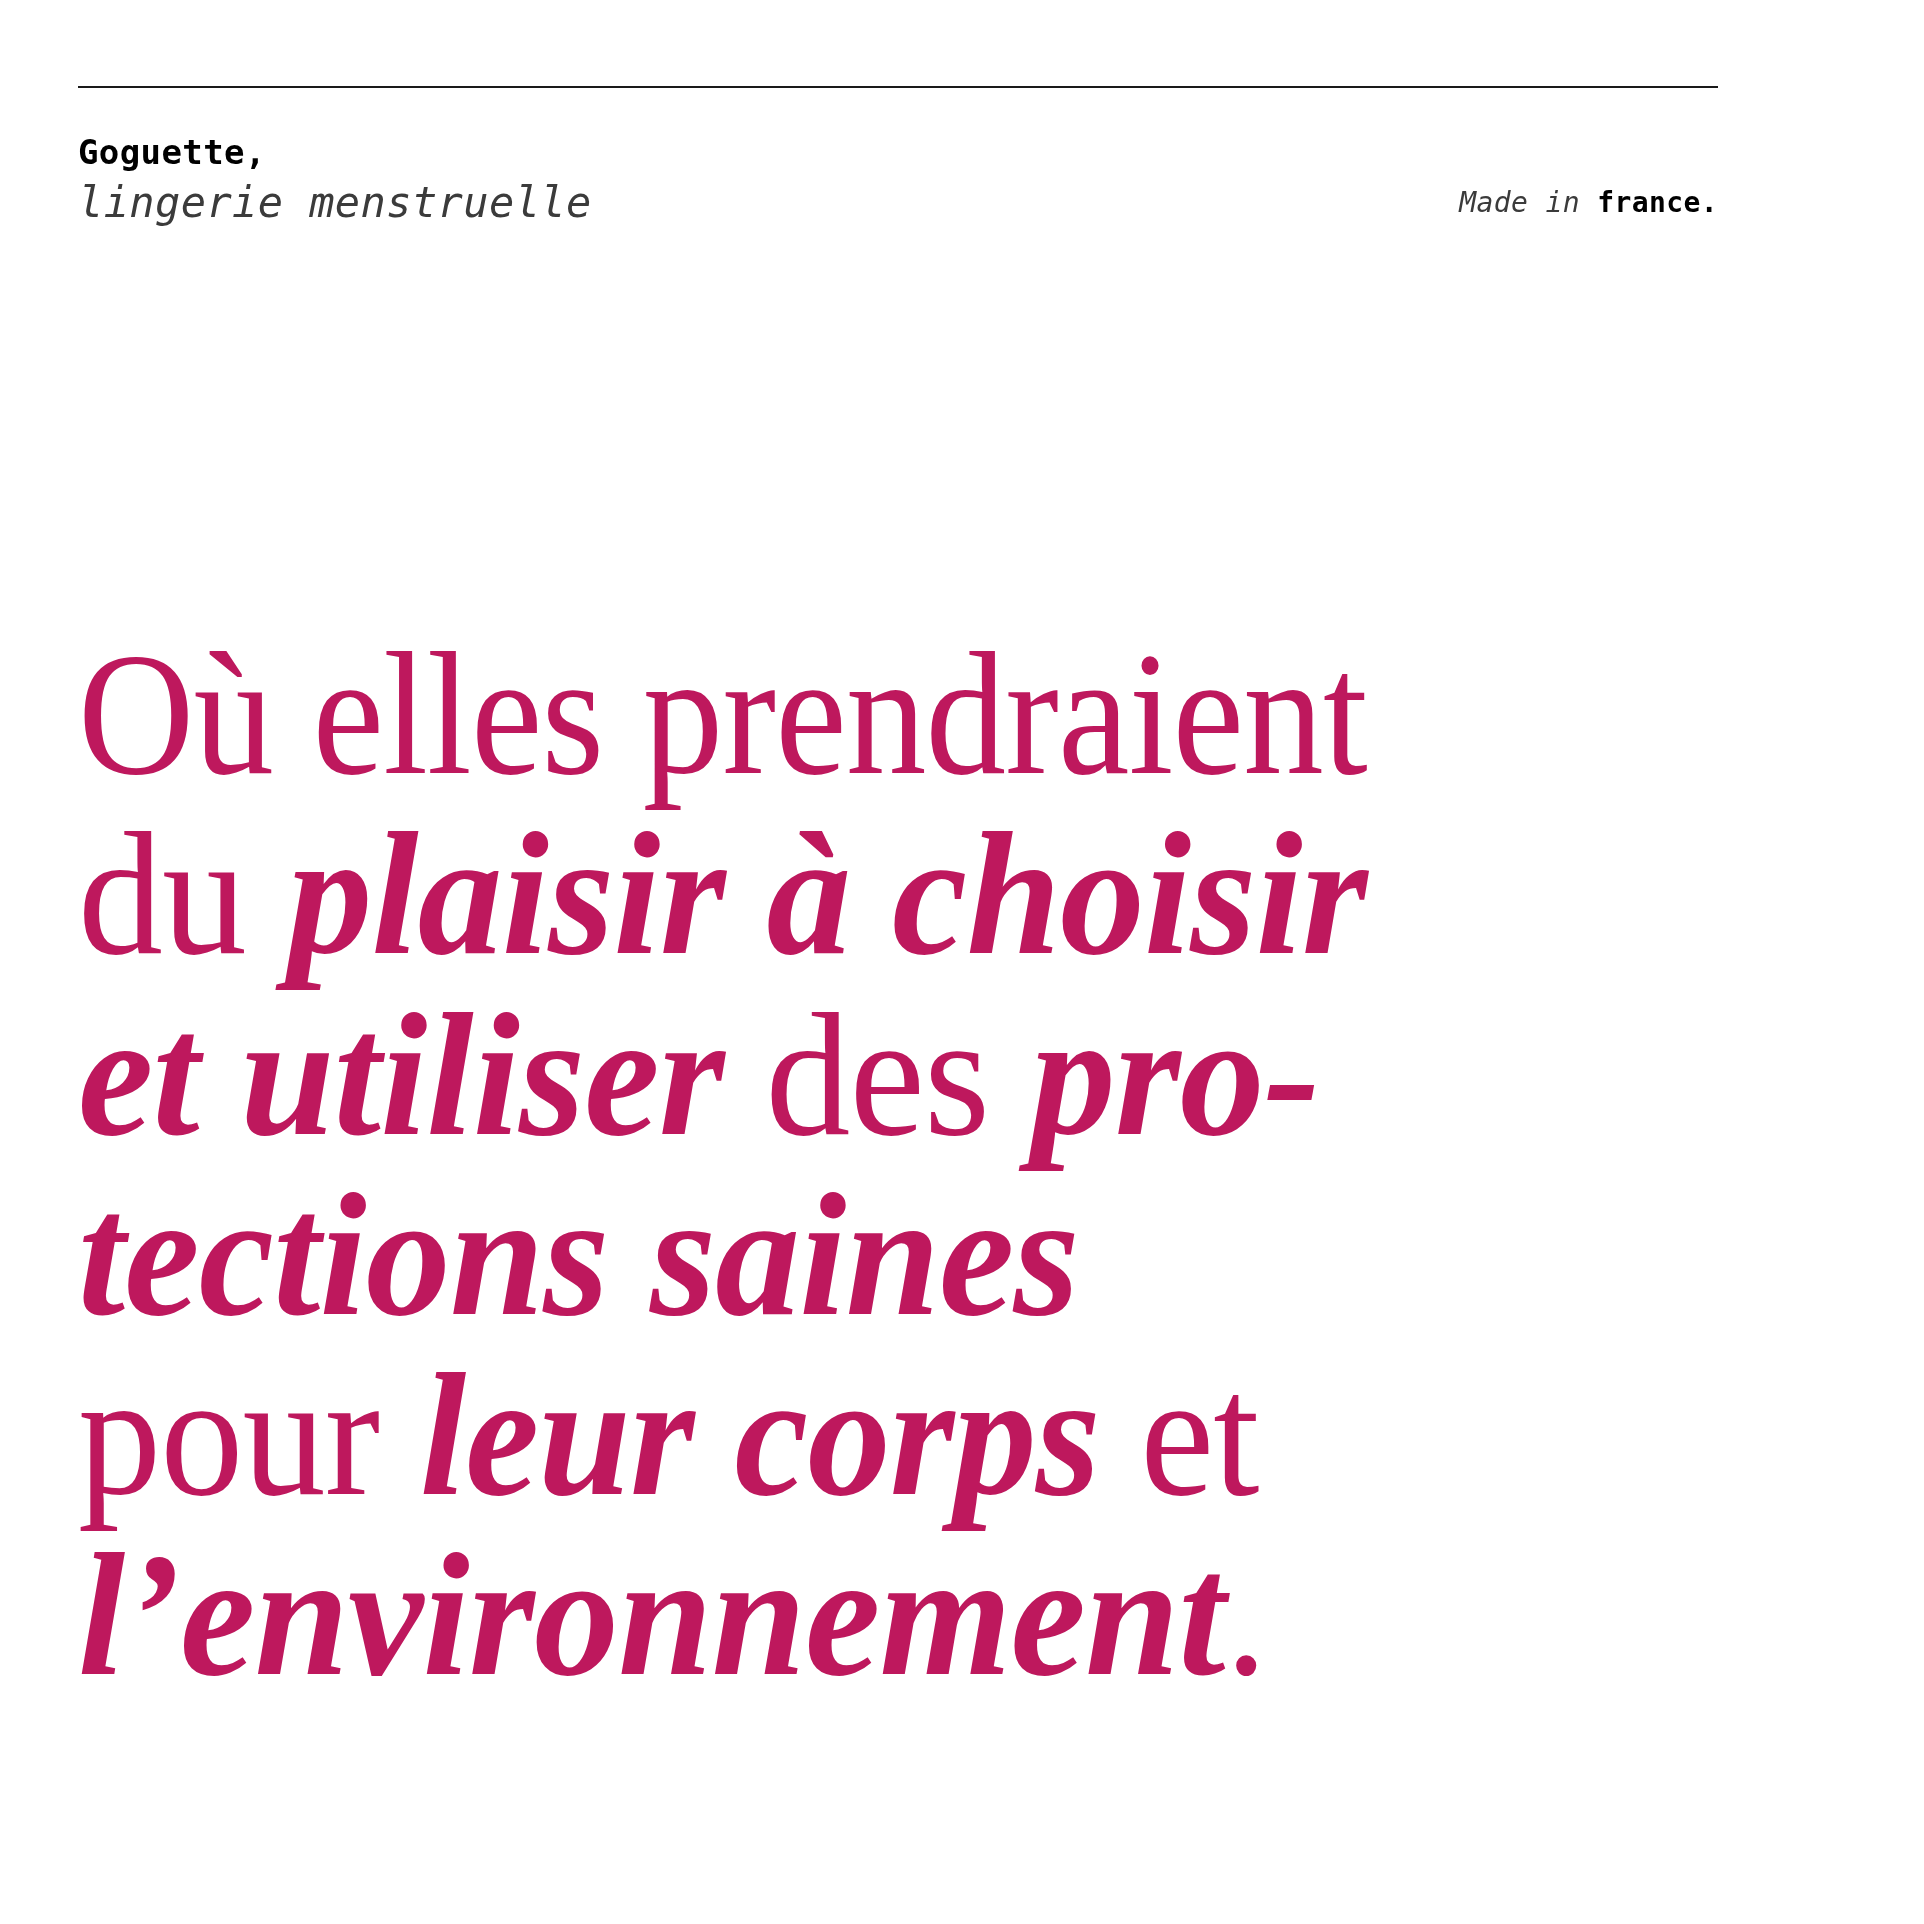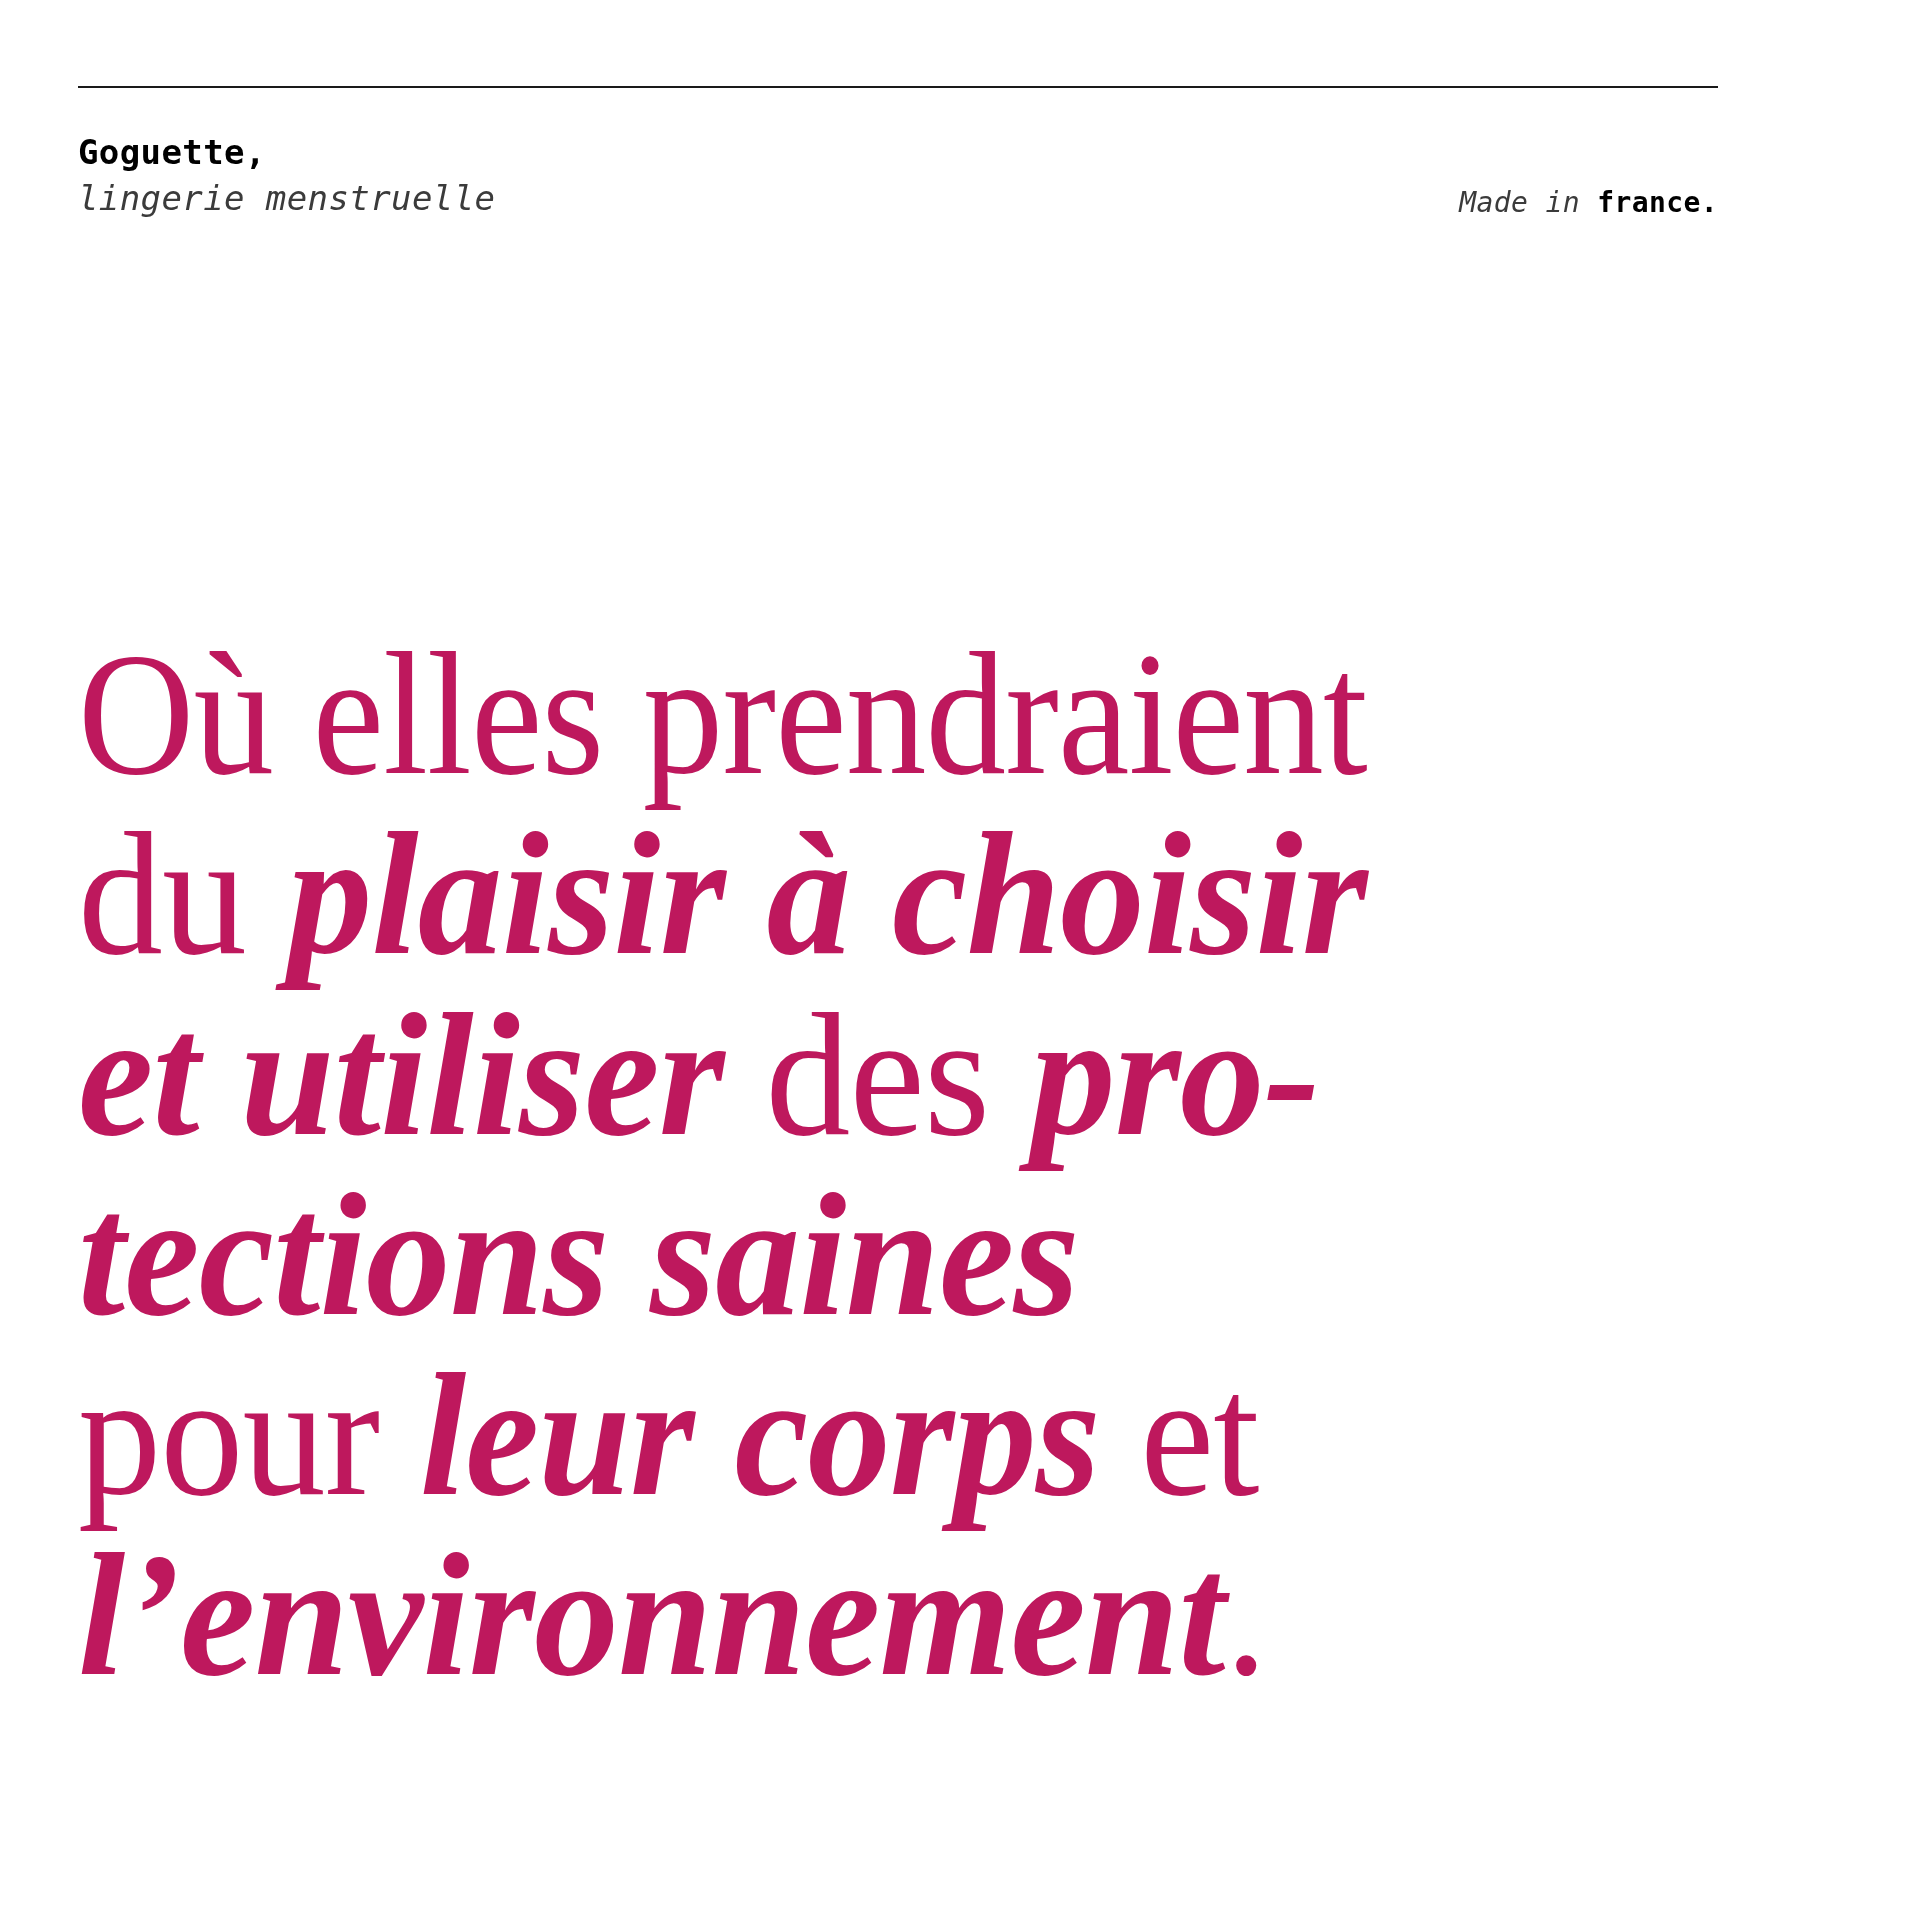--- a/index.html
+++ b/index.html
@@ -51,21 +51,21 @@
   .brand-name {
     font-family: "DejaVu Sans Mono", monospace;
     font-size: 34px;
     font-weight: 700;
     letter-spacing: 0.4px;
     color: #000;
     line-height: 1.1;
   }
   .brand-tagline {
     font-family: "DejaVu Sans Mono", monospace;
-    font-size: 34px;
+    font-size: 42px;
     font-style: italic;
     font-weight: 400;
     letter-spacing: 0.4px;
     color: #3b3b3b;
     line-height: 1.1;
   }
 
   .made-in {
     margin-top: 52px;
     font-family: "DejaVu Sans Mono", monospace;

